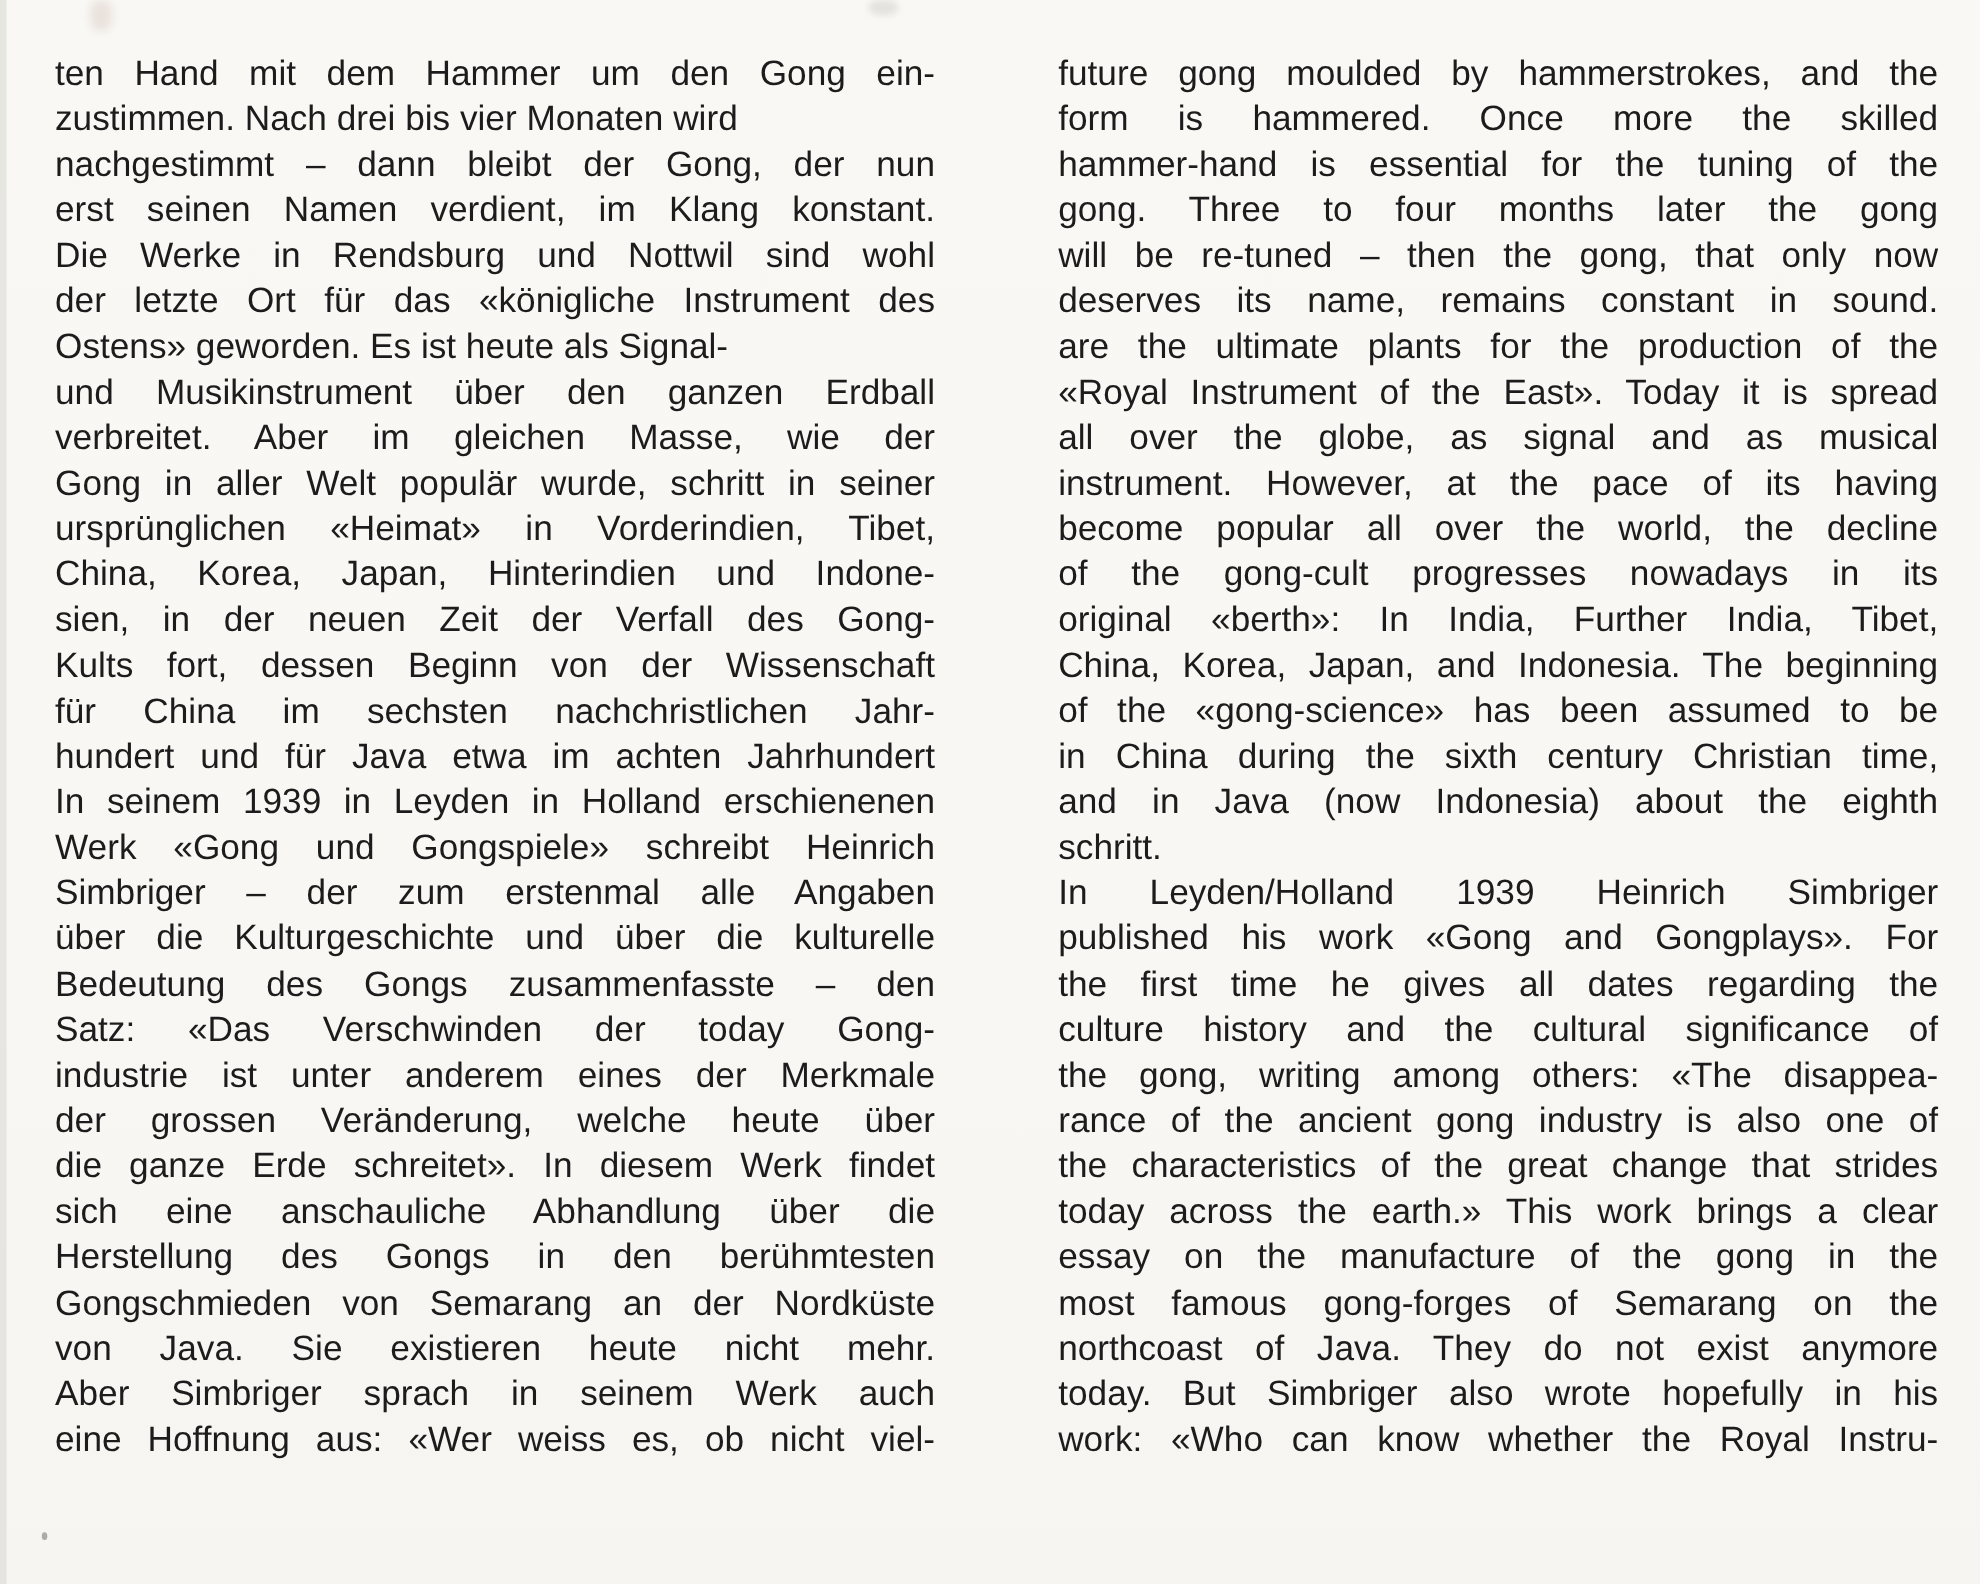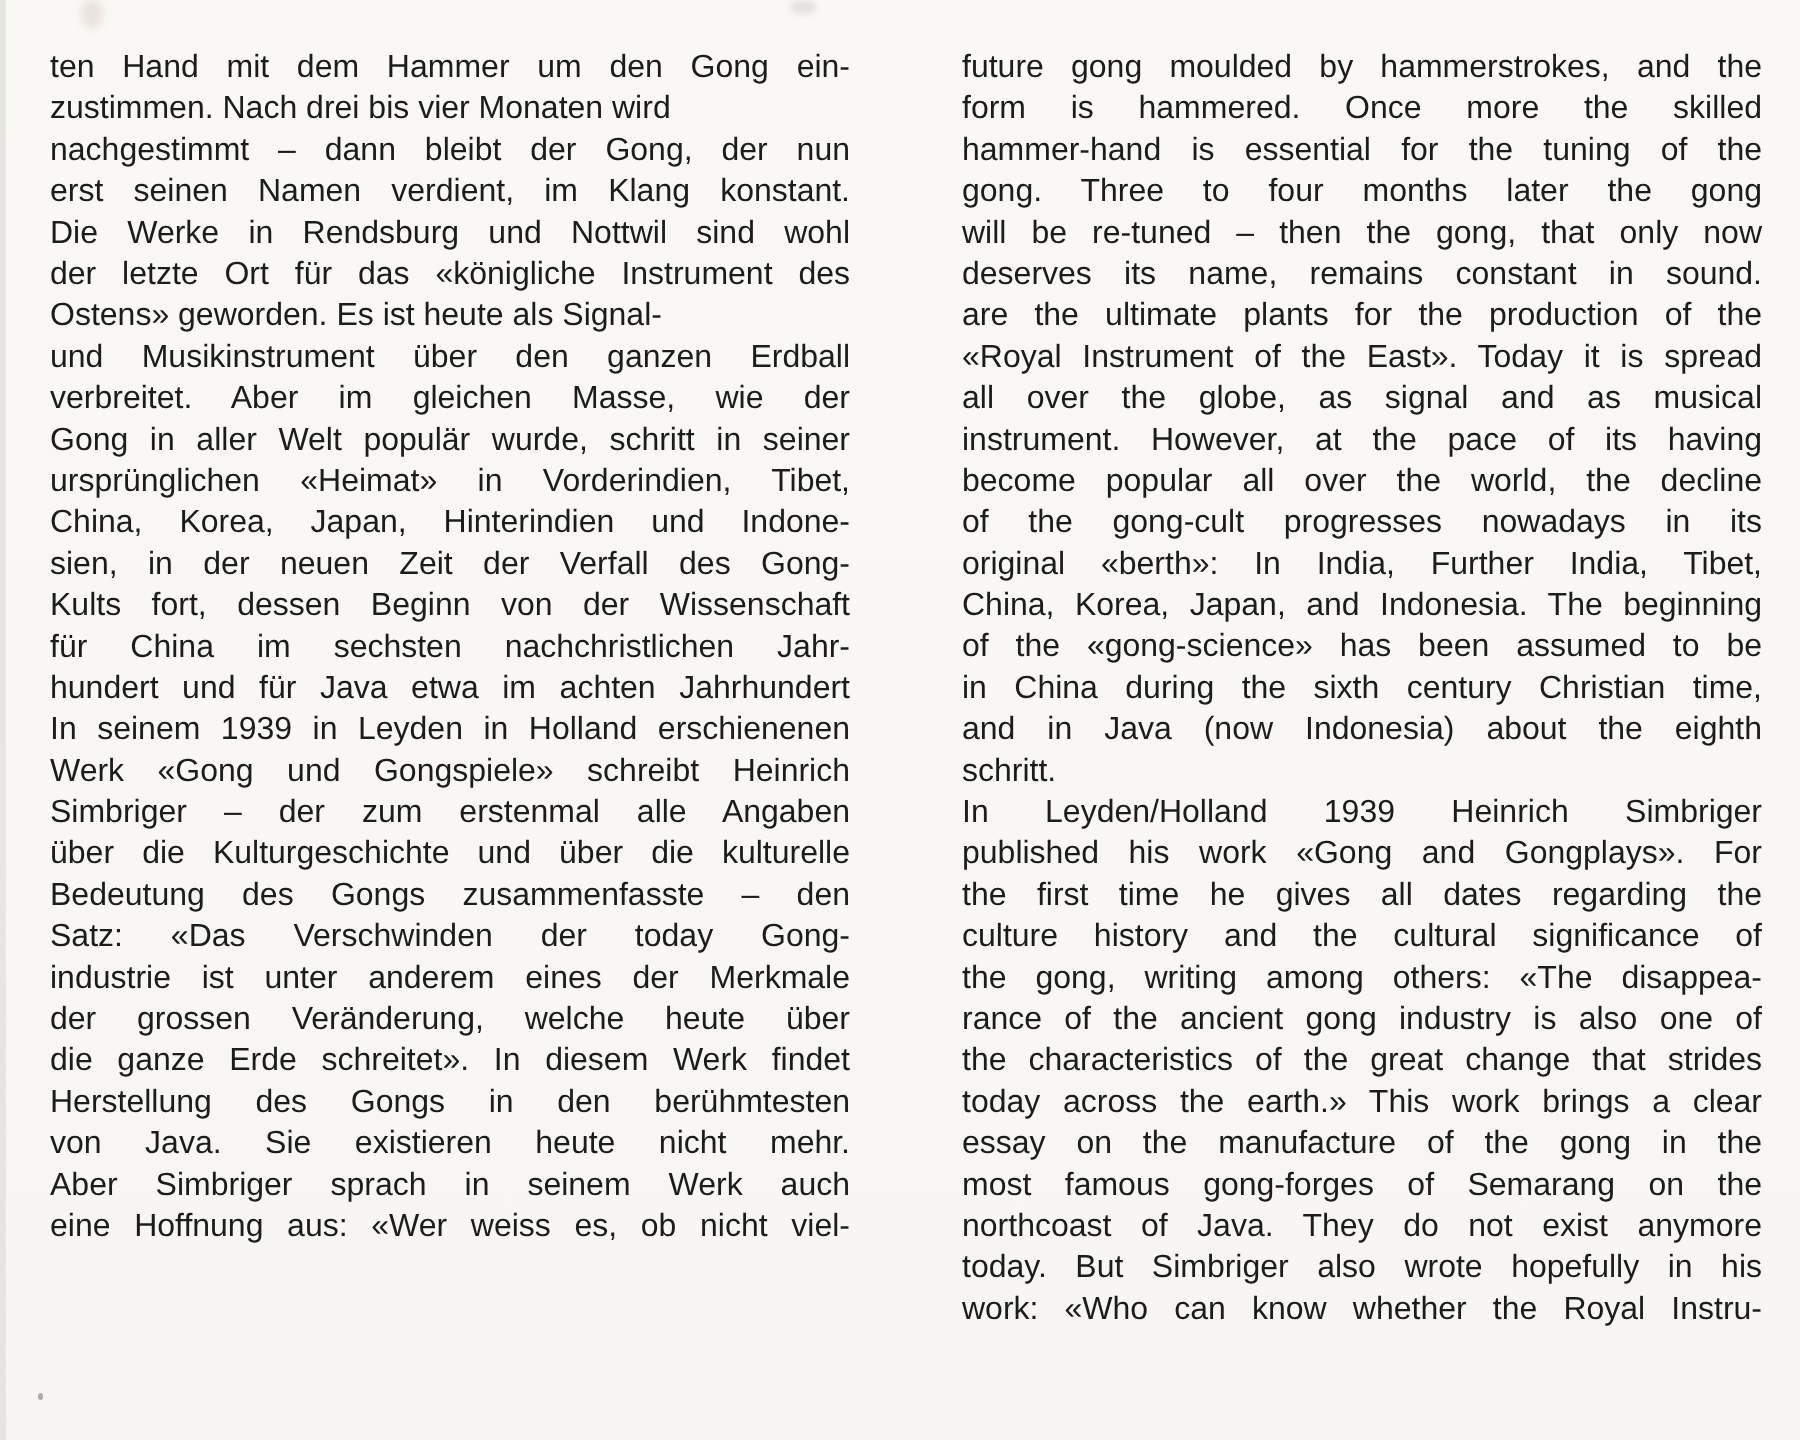--- a/index.html
+++ b/index.html
@@ -99,21 +99,23 @@
       <div class="line j">hundert und für Java etwa im achten Jahrhundert</div>
       <div class="line j">In seinem 1939 in Leyden in Holland erschienenen</div>
       <div class="line j">Werk «Gong und Gongspiele» schreibt Heinrich</div>
       <div class="line j">Simbriger – der zum erstenmal alle Angaben</div>
       <div class="line j">über die Kulturgeschichte und über die kulturelle</div>
       <div class="line j">Bedeutung des Gongs zusammenfasste – den</div>
       <div class="line j">Satz: «Das Verschwinden der today Gong-</div>
       <div class="line j">industrie ist unter anderem eines der Merkmale</div>
       <div class="line j">der grossen Veränderung, welche heute über</div>
       <div class="line j">die ganze Erde schreitet». In diesem Werk findet</div>
+      <div class="line j">sich eine anschauliche Abhandlung über die</div>
       <div class="line j">Herstellung des Gongs in den berühmtesten</div>
+      <div class="line j">Gongschmieden von Semarang an der Nordküste</div>
       <div class="line j">von Java. Sie existieren heute nicht mehr.</div>
       <div class="line j">Aber Simbriger sprach in seinem Werk auch</div>
       <div class="line j">eine Hoffnung aus: «Wer weiss es, ob nicht viel-</div>
     </div>
 
   <div class="col col-right" lang="en">
       <div class="line j">future gong moulded by hammerstrokes, and the</div>
       <div class="line j">form is hammered. Once more the skilled</div>
       <div class="line j">hammer-hand is essential for the tuning of the</div>
       <div class="line j">gong. Three to four months later the gong</div>

